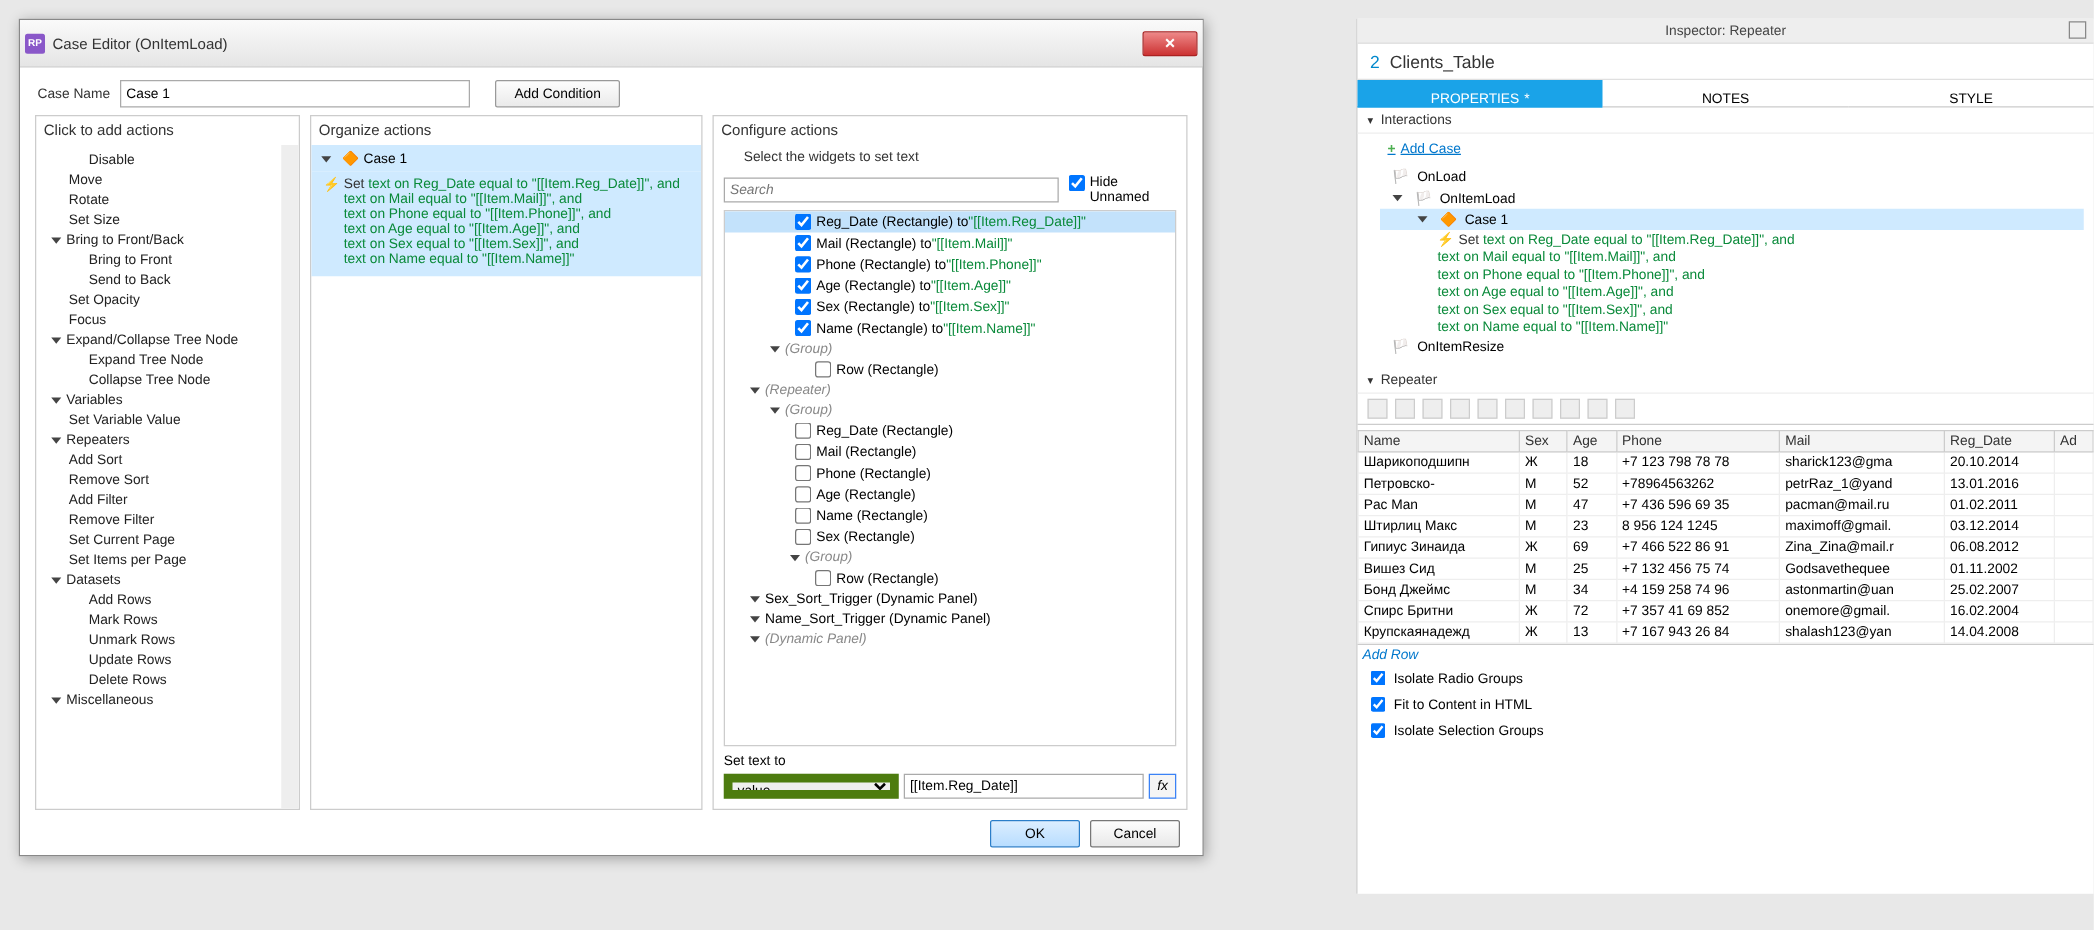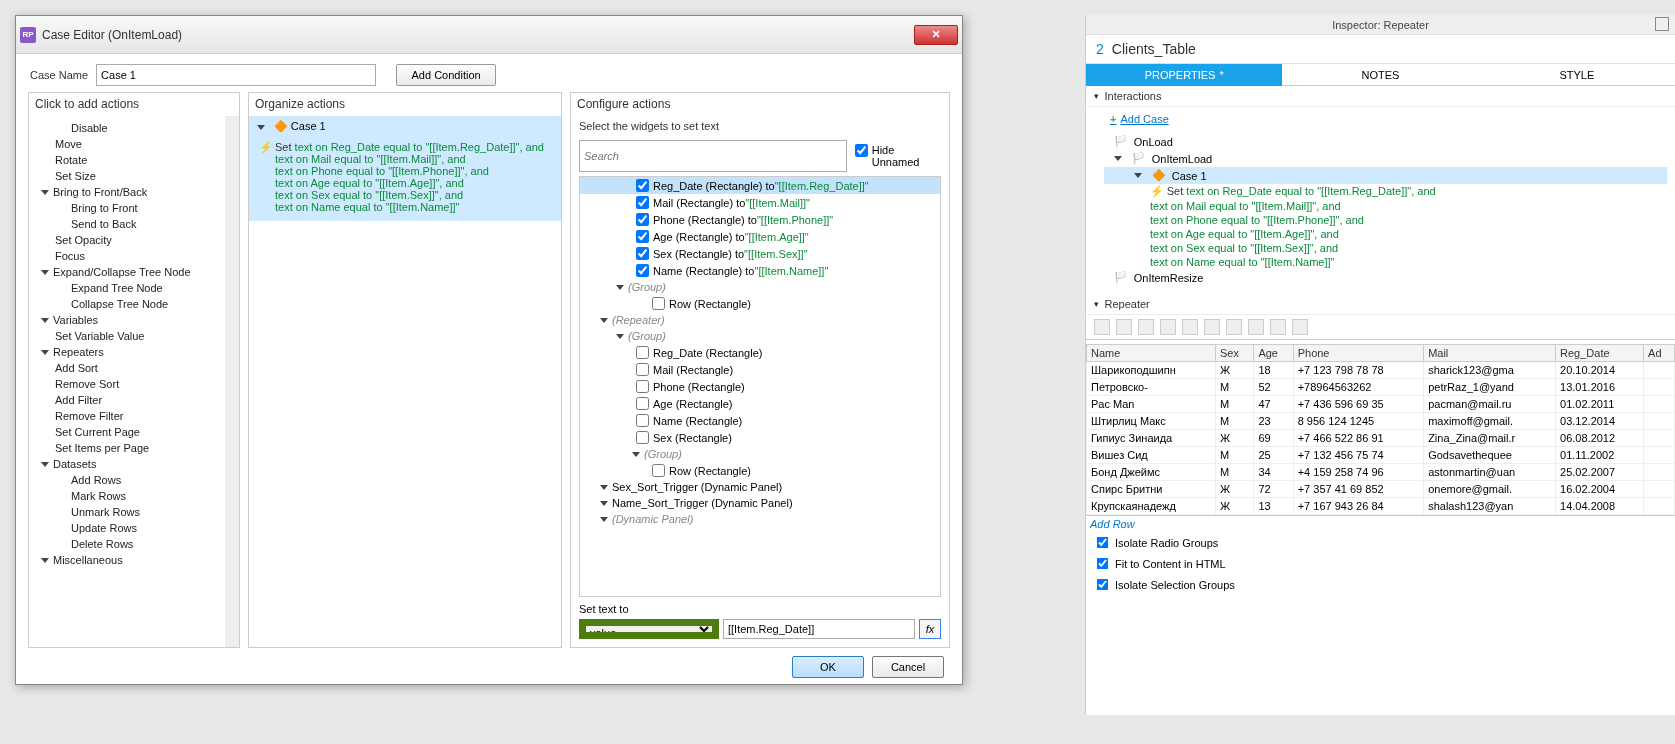--- a/index.html
+++ b/index.html
@@ -22,22 +22,22 @@
   .scroll { overflow-y:auto; flex:1; position:relative; }
   .tree { padding: 4px 0; font-size:11px; color:#222; }
   .tree .item { padding: 2px 4px 2px 26px; white-space:nowrap; cursor:default;}
   .tree .item.indent2 { padding-left: 42px; }
   .tree .head { padding: 2px 4px 2px 12px; font-weight:normal; display:flex; align-items:center;}
   .tri { display:inline-block; width:0;height:0;border-left:4px solid transparent;border-right:4px solid transparent;border-top:5px solid #444; margin-right:4px;}
   .org-case { background:#cfeaff; padding:4px 8px; }
   .org-action { background:#cfeaff; padding:4px 8px 8px 26px; font-size:11px; color:#333; position:relative;}
   .green { color: #0a8a3a; }
   .lightning { position:absolute; left:10px; top:4px; color:#c90;}
-  .cfg-section { padding:4px 8px; color:#333; }
-  .search { width: 280px; height:32px; border:1px solid #aaa; padding:1px 4px; font-size:11px; color:#888; font-style:italic;}
+  .cfg-section { padding:4px 8px; color:#333;margin-left:16px; }
+  .search { width: 280px; height:20px; border:1px solid #aaa; padding:1px 4px; font-size:11px; color:#888; font-style:italic;}
   .hide-unnamed { display:flex; align-items:flex-start; gap:4px; font-size:11px;}
   .cfg-top { display:flex; align-items:center; gap:8px; padding:4px 8px;}
   .widget-tree { background:#fff; border:1px solid #ccc; margin:0 8px; flex:1; overflow-y:auto;}
   .wrow { padding:2px 4px; display:flex; align-items:center; font-size:11px; white-space:nowrap;}
   .wrow.sel { background:#c3e2fb;}
   .wrow input[type=checkbox]{ margin:0 4px;}
   .wrow .sp { display:inline-block; }
   .settext { padding:6px 8px 8px;}
   .settext .lab { padding-bottom:4px;}
   .settext-row { display:flex; gap:4px;}
@@ -52,21 +52,21 @@
   .sc-track { position:absolute; right:0; top:0; bottom:0; width:14px; background:#eee;}
 
   
   .inspector { position:absolute; top:15px; right:0; width:590px; height:700px; background:#fff; border-left:1px solid #ccc; display:flex; flex-direction:column;}
   .insp-title { height:20px; background:#eee; display:flex; align-items:center; justify-content:center; font-size:11px; color:#444; border-bottom:1px solid #ddd; position:relative;}
   .insp-title .doc-icon { position:absolute; right:6px; top:2px; width:14px;height:14px; border:1px solid #888;}
   .insp-name { display:flex; align-items:center; padding:6px 10px; gap:8px; border-bottom:1px solid #e0e0e0;}
   .insp-name .num { color:#0088cc; font-size:14px;}
   .insp-name .txt { font-size:14px; color:#333;}
   .tabs { display:flex; height:22px;}
-  .tab { flex:1; display:flex; align-items:center; justify-content:center; font-size:11px; cursor:pointer; border-bottom:1px solid #ccc;}
+  .tab { flex:1; display:flex; align-items:flex-end; justify-content:center; font-size:11px; cursor:pointer; border-bottom:1px solid #ccc;}
   .tab.active { background:#1aa3e8; color:#fff; border-bottom-color:#1aa3e8;}
   .tab .star { margin-left:4px;}
   .section-hdr { display:flex; align-items:center; padding:4px 8px; font-size:11px; color:#333; border-bottom:1px solid #eee;}
   .section-hdr .arr { margin-right:6px; font-size:9px;}
   .inter-body { padding:4px 8px 8px 16px; font-size:11px;}
   .add-case { color:#0077cc; text-decoration:underline; padding:2px 0 8px 8px; display:flex; align-items:center; gap:4px;}
   .plus { color:#4caf50; font-weight:bold;}
   .event-row { display:flex; align-items:center; gap:6px; padding:2px 0 2px 12px;}
   .case-row { background:#cfeaff; padding:2px 4px 2px 30px; display:flex; align-items:center; gap:6px; margin-left:2px;}
   .action-block { padding-left:48px; font-size:11px; color:#333;}

